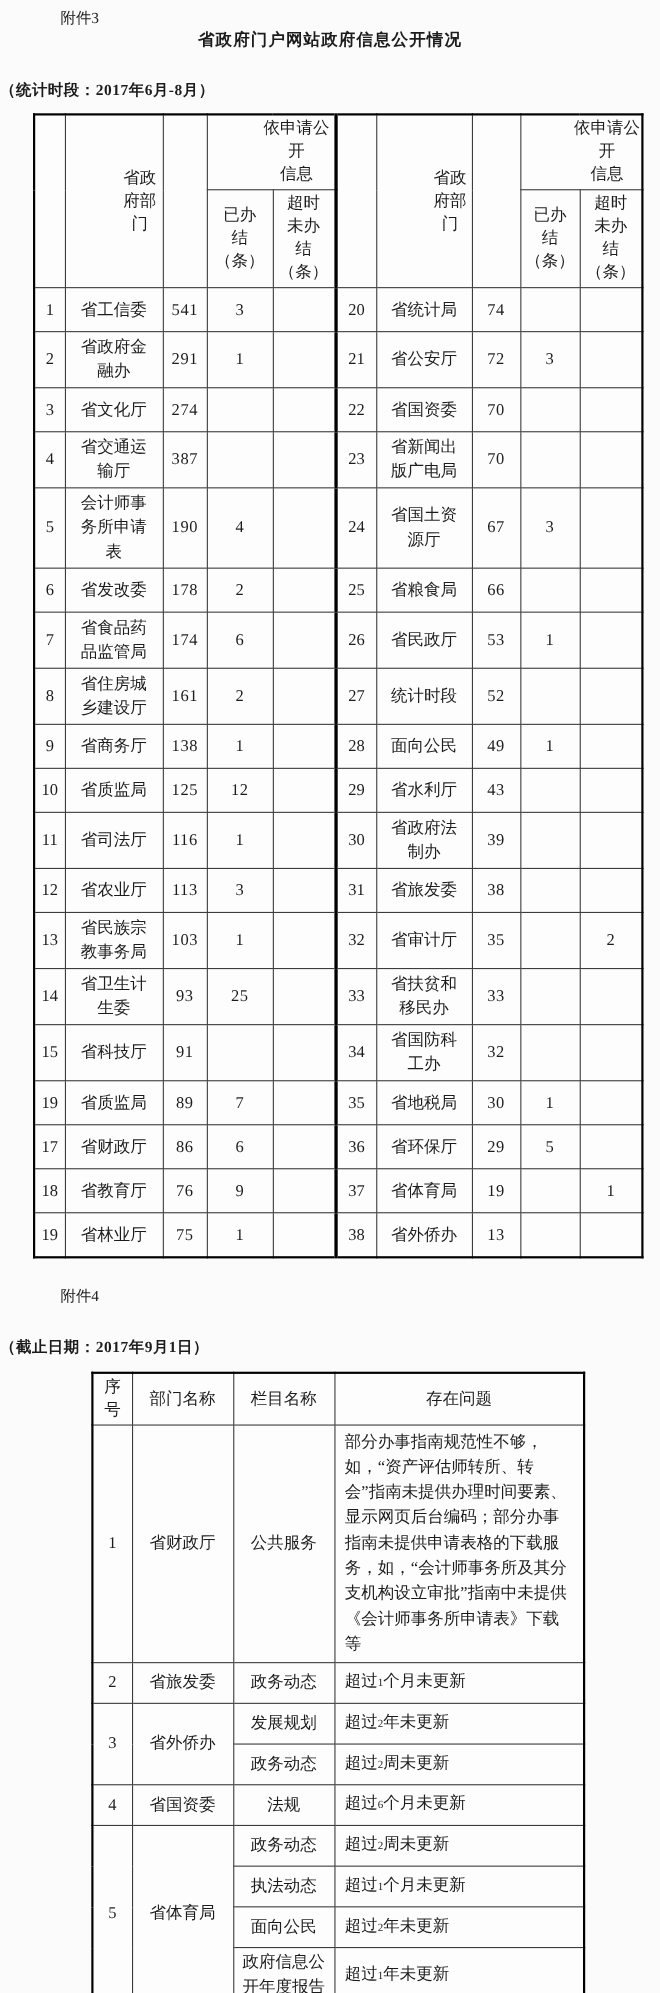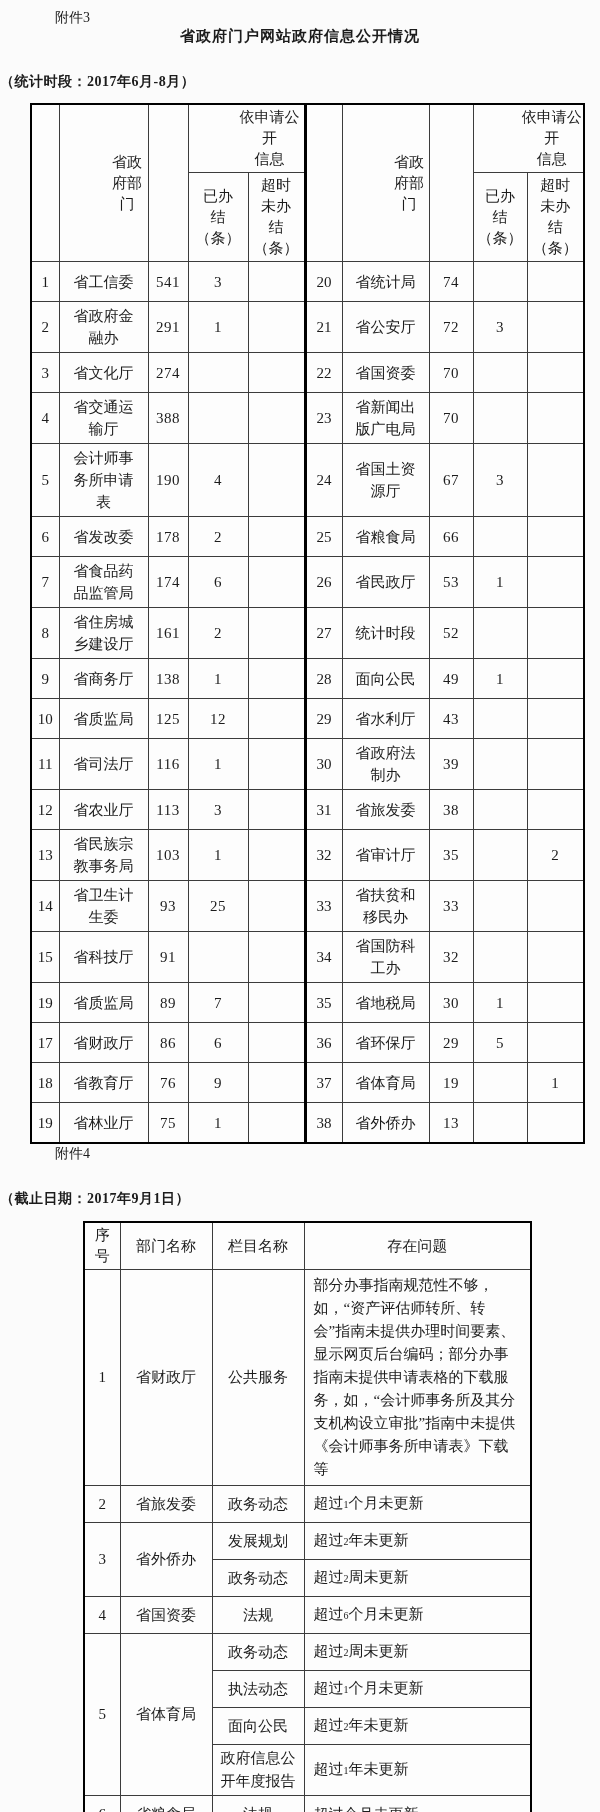--- a/index.html
+++ b/index.html
@@ -135,21 +135,21 @@
           <td class="num"></td>
           <td class="seq divider">22</td>
           <td class="dept">省国资委</td>
           <td class="num">70</td>
           <td class="num"></td>
           <td class="num"></td>
         </tr>
         <tr>
           <td class="seq">4</td>
           <td class="dept">省交通运输厅</td>
-          <td class="num">388</td>
+          <td class="num">387</td>
           <td class="num"></td>
           <td class="num"></td>
           <td class="seq divider">23</td>
           <td class="dept">省新闻出版广电局</td>
           <td class="num">70</td>
           <td class="num"></td>
           <td class="num"></td>
         </tr>
         <tr>
           <td class="seq">5</td>
@@ -327,21 +327,21 @@
           <td class="num"></td>
           <td class="seq divider">38</td>
           <td class="dept">省外侨办</td>
           <td class="num">13</td>
           <td class="num"></td>
           <td class="num"></td>
         </tr>
       </tbody>
     </table>
 
-  <div class="attach-label" style="">附件4</div>
+  <div class="attach-label" style="margin-top:26px;">附件4</div>
   <div class="doc-subtitle">（截止日期：2017年9月1日）</div>
   <table id="table2">
       <colgroup>
         <col style="width: 36px;">
         <col style="width: 92px;">
         <col style="width: 92px;">
         <col style="width: 227px;">
       </colgroup>
       <thead>
         <tr>

